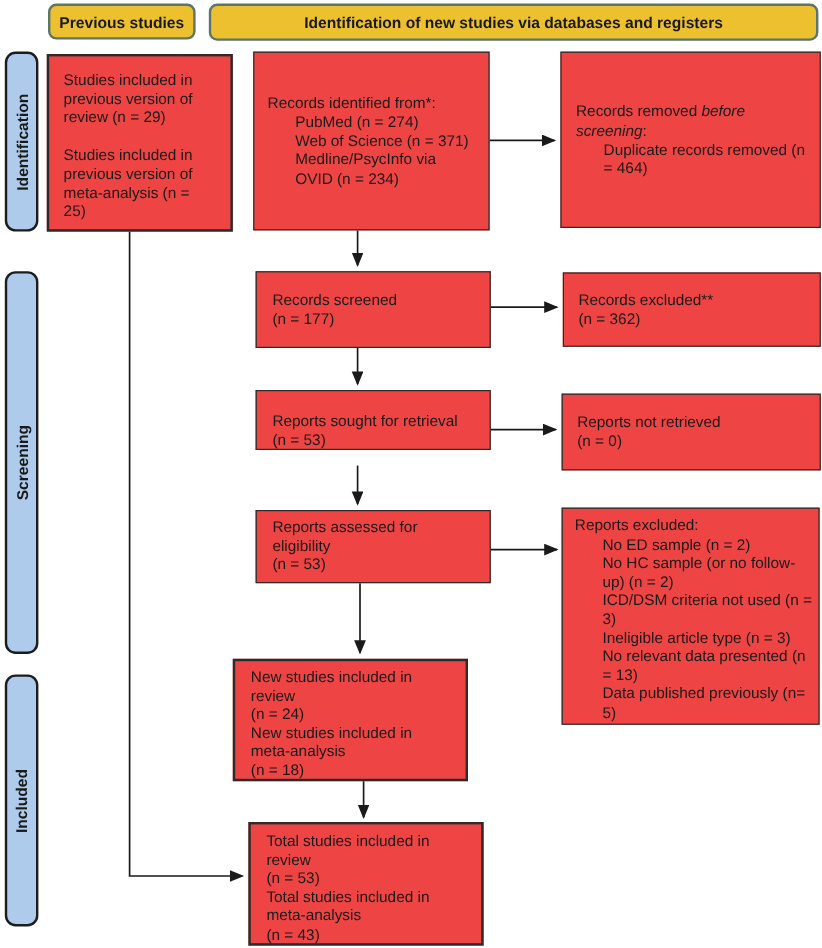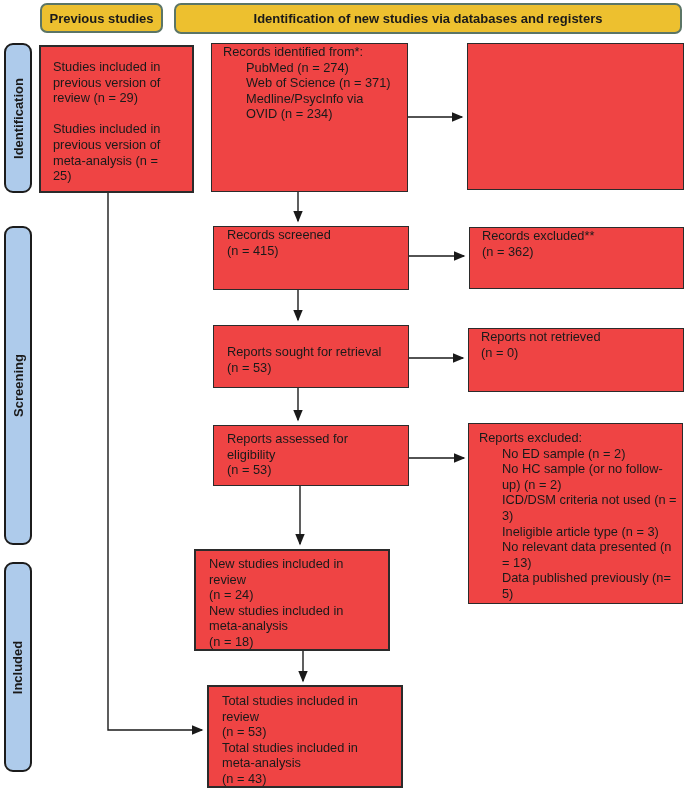--- a/index.html
+++ b/index.html
@@ -18,21 +18,21 @@
     position:absolute;background:var(--sidebar-fill,#AECBEB);
     border:2px solid var(--sidebar-border,#1C1C1C);border-radius:9px;
     display:flex;align-items:center;justify-content:center;box-sizing:border-box;
   }
   .bar span{transform:rotate(-90deg);white-space:nowrap;font-weight:bold;font-size:13px;}
   .box{
     position:absolute;background:#ef4444;border:1.6px solid var(--box-border,#2B2B2B);
     font-size:12.8px;line-height:1.22;box-sizing:border-box;
   }
   .box.thick{border-width:2px;}
-  .box.vcenter{display:flex;flex-direction:column;justify-content:flex-start;}
+  .box.vcenter{display:flex;flex-direction:column;justify-content:center;}
   .pre{white-space:pre-line;}
   .indent{padding-left:23px;}
 </style>
 </head>
 <body>
 
 <div class="canvas">
 
   <svg class="arrows" viewBox="0 0 685 790">
     <defs>
@@ -84,33 +84,35 @@
 
   <div class="box vcenter" style="left:211px;top:43px;width:197px;height:149px;padding:0 4px 0 11px;">
     <div>Records identified from*:</div>
     <div class="indent pre">PubMed (n = 274)</div>
     <div class="indent pre">Web of Science (n = 371)</div>
     <div class="indent pre">Medline/PsycInfo via
 OVID (n = 234)</div>
   </div>
 
   <div class="box vcenter" style="left:467px;top:43px;width:217px;height:147px;padding:0 4px 0 12px;">
+    <div><span>Records removed </span><i>before screening</i><span>:</span></div>
+    <div class="indent">Duplicate records removed (n = 464)</div>
   </div>
 
   <div class="box vcenter" style="left:213px;top:226px;width:196px;height:64px;padding:0 4px 0 13px;">
     <div class="pre">Records screened
-(n = 415)</div>
+(n = 177)</div>
   </div>
 
   <div class="box vcenter" style="left:469px;top:227px;width:215px;height:62px;padding:0 4px 0 12px;">
     <div class="pre">Records excluded**
 (n = 362)</div>
   </div>
 
-  <div class="box vcenter" style="left:213px;top:325px;width:196px;height:63px;padding:18px 4px 0 13px;">
+  <div class="box vcenter" style="left:213px;top:325px;width:196px;height:50px;padding:18px 4px 0 13px;">
     <div class="pre">Reports sought for retrieval
 (n = 53)</div>
   </div>
 
   <div class="box vcenter" style="left:468px;top:328px;width:216px;height:64px;padding:0 4px 0 12px;">
     <div class="pre">Reports not retrieved
 (n = 0)</div>
   </div>
 
   <div class="box" style="left:213px;top:425px;width:196px;height:61px;padding:5px 4px 0 13px;">

